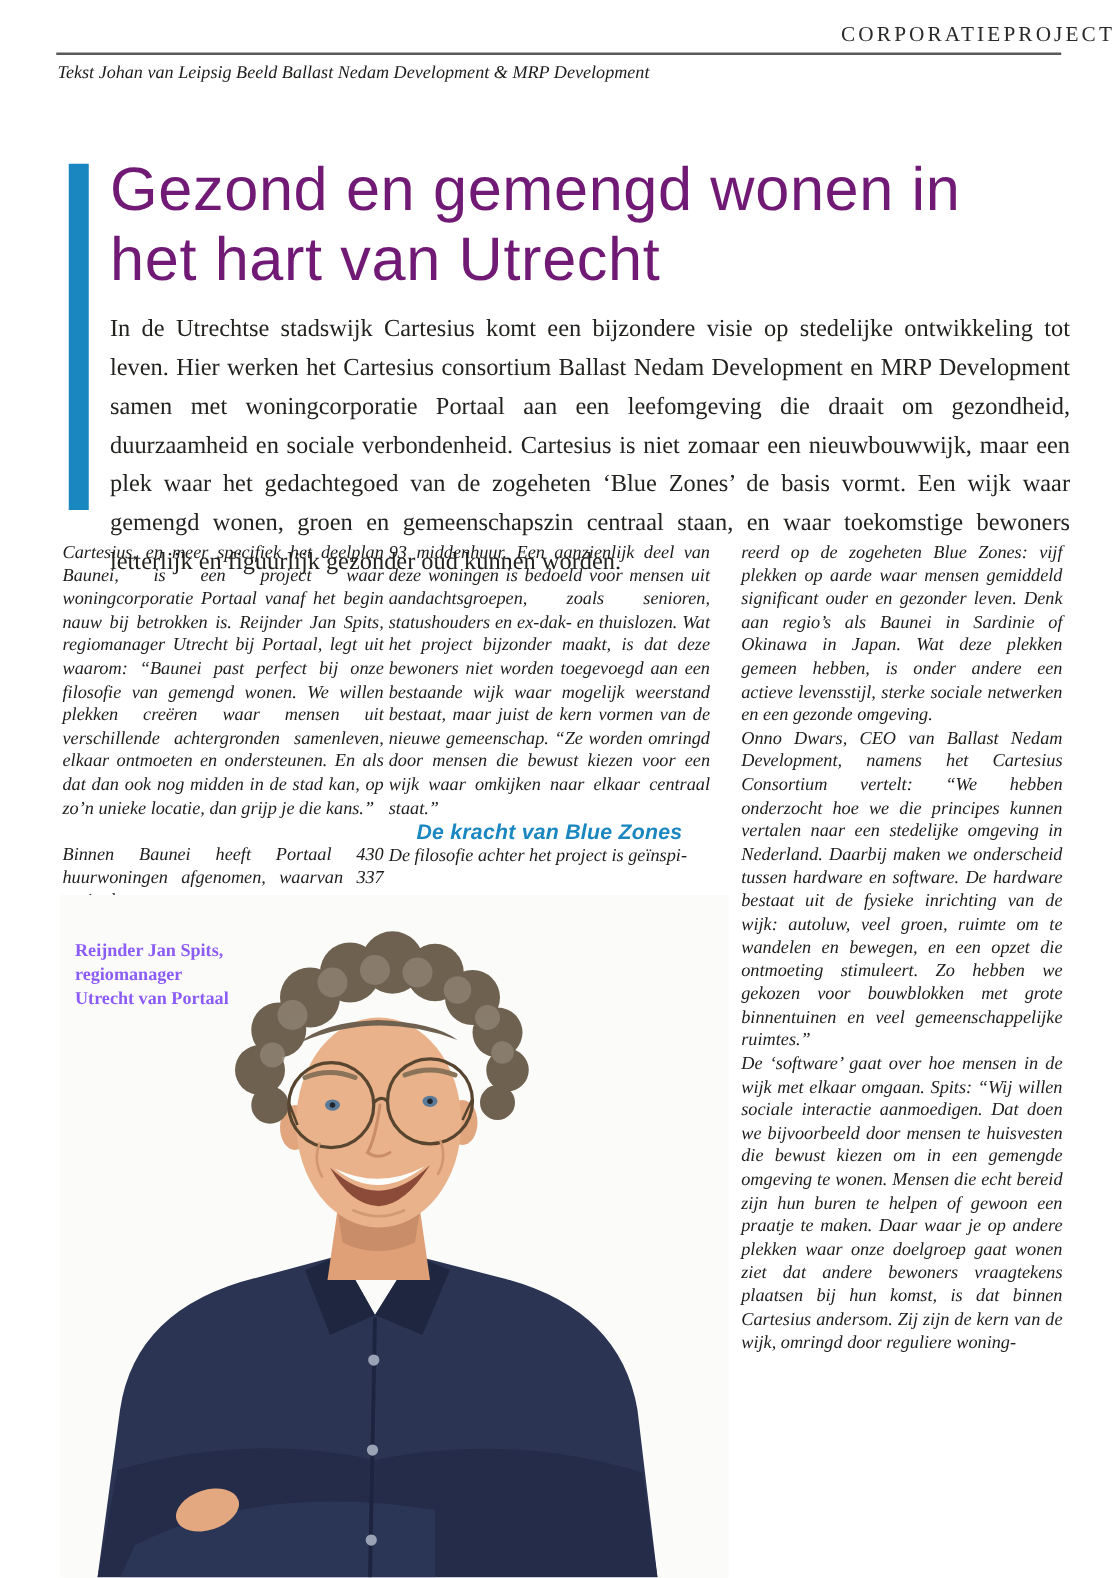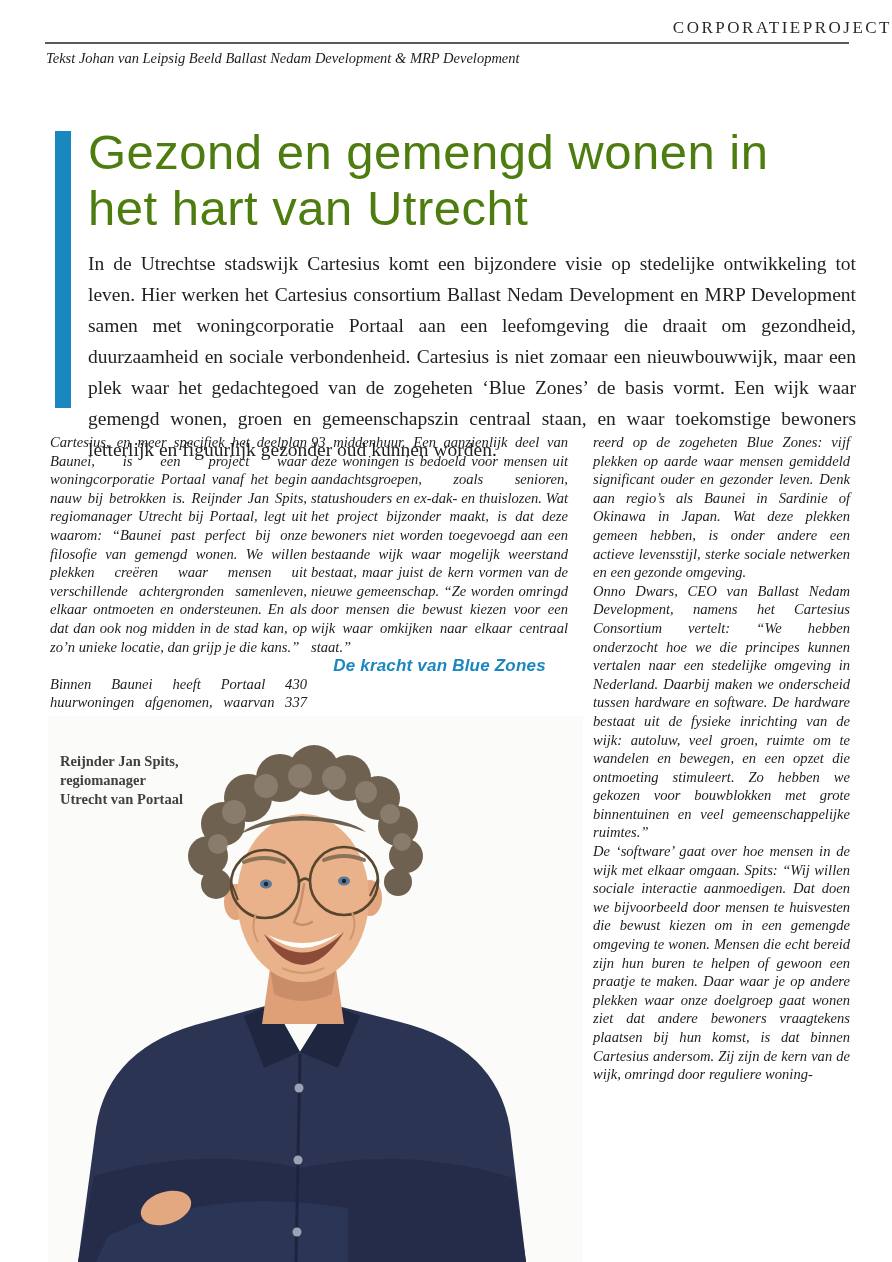--- a/index.html
+++ b/index.html
@@ -39,48 +39,49 @@
   .col p { margin: 0; font-style: italic; }
   .col p.gap { margin-top: 18.6px; }
   .subhead { font-family: "Liberation Sans", sans-serif; font-weight: 700;
              font-size: 17px; line-height: 20px; margin-top: 16px;
              margin-bottom: 4px; text-align: center; letter-spacing: 0.2px; }
 
   
   .photo { position: absolute; left: 48px; top: 716px; width: 535px;
            height: 546px; background: #fdfdfc; overflow: hidden; }
   .caption { position: absolute; left: 12px; top: 36px; font-weight: 700;
-             font-size: 14.5px; line-height: 19px; color: #404040; }
+             font-size: 14.5px; line-height: 19px; color: #8b5cf6; }
   .caption span { display: block; }
 </style>
 </head>
 <body>
 
 <div class="page">
 
   <div class="kicker">CORPORATIEPROJECT</div>
   <div class="rule"></div>
   <div class="byline">Tekst Johan van Leipsig Beeld Ballast Nedam Development &amp; MRP Development</div>
 
   <div class="title-bar" style="background:#1a87c0;"></div>
-  <h1 class="title" style="color:#4d7c0f;">
+  <h1 class="title" style="color:#701a75;">
     <span>Gezond en gemengd wonen in</span>
     <span>het hart van Utrecht</span>
   </h1>
 
   <div class="intro">In de Utrechtse stadswijk Cartesius komt een bijzondere visie op stedelijke ontwikkeling tot leven. Hier werken het Cartesius consortium Ballast Nedam Development en MRP Development samen met woningcorporatie Portaal aan een leefomgeving die draait om gezondheid, duurzaamheid en sociale verbondenheid. Cartesius is niet zomaar een nieuwbouwwijk, maar een plek waar het gedachtegoed van de zogeheten ‘Blue Zones’ de basis vormt. Een wijk waar gemengd wonen, groen en gemeenschapszin centraal staan, en waar toekomstige bewoners letterlijk en figuurlijk gezonder oud kunnen worden.</div>
 
   <div class="col col-1">
     <p>Cartesius, en meer specifiek het deelplan Baunei, is een project waar woningcorporatie Portaal vanaf het begin nauw bij betrokken is. Reijnder Jan Spits, regiomanager Utrecht bij Portaal, legt uit waarom: “Baunei past perfect bij onze filosofie van gemengd wonen. We willen plekken creëren waar mensen uit verschillende achtergronden samenleven, elkaar ontmoeten en ondersteunen. En als dat dan ook nog midden in de stad kan, op zo’n unieke locatie, dan grijp je die kans.”</p>
     <p class="gap">Binnen Baunei heeft Portaal 430 huurwoningen afgenomen, waarvan 337 sociaal en</p>
   </div>
 
   <div class="col col-2">
     <p>93 middenhuur. Een aanzienlijk deel van deze woningen is bedoeld voor mensen uit aandachtsgroepen, zoals senioren, statushouders en ex-dak- en thuislozen. Wat het project bijzonder maakt, is dat deze bewoners niet worden toegevoegd aan een bestaande wijk waar mogelijk weerstand bestaat, maar juist de kern vormen van de nieuwe gemeenschap. “Ze worden omringd door mensen die bewust kiezen voor een wijk waar omkijken naar elkaar centraal staat.”</p>
     <p class="subhead" style="color:#1a87c0;">De kracht van Blue Zones</p>
+    <p>De filosofie achter het project is geïnspi-</p>
   </div>
 
   <div class="col col-3">
     <p>reerd op de zogeheten Blue Zones: vijf plekken op aarde waar mensen gemiddeld significant ouder en gezonder leven. Denk aan regio’s als Baunei in Sardinie of Okinawa in Japan. Wat deze plekken gemeen hebben, is onder andere een actieve levensstijl, sterke sociale netwerken en een gezonde omgeving.</p>
     <p>Onno Dwars, CEO van Ballast Nedam Development, namens het Cartesius Consortium vertelt: “We hebben onderzocht hoe we die principes kunnen vertalen naar een stedelijke omgeving in Nederland. Daarbij maken we onderscheid tussen hardware en software. De hardware bestaat uit de fysieke inrichting van de wijk: autoluw, veel groen, ruimte om te wandelen en bewegen, en een opzet die ontmoeting stimuleert. Zo hebben we gekozen voor bouwblokken met grote binnentuinen en veel gemeenschappelijke ruimtes.”</p>
     <p>De ‘software’ gaat over hoe mensen in de wijk met elkaar omgaan. Spits: “Wij willen sociale interactie aanmoedigen. Dat doen we bijvoorbeeld door mensen te huisvesten die bewust kiezen om in een gemengde omgeving te wonen. Mensen die echt bereid zijn hun buren te helpen of gewoon een praatje te maken. Daar waar je op andere plekken waar onze doelgroep gaat wonen ziet dat andere bewoners vraagtekens plaatsen bij hun komst, is dat binnen Cartesius andersom. Zij zijn de kern van de wijk, omringd door reguliere woning-</p>
   </div>
 
   <div class="photo">
     <svg width="535" height="546" viewBox="0 0 535 546" xmlns="http://www.w3.org/2000/svg" aria-hidden="true">

